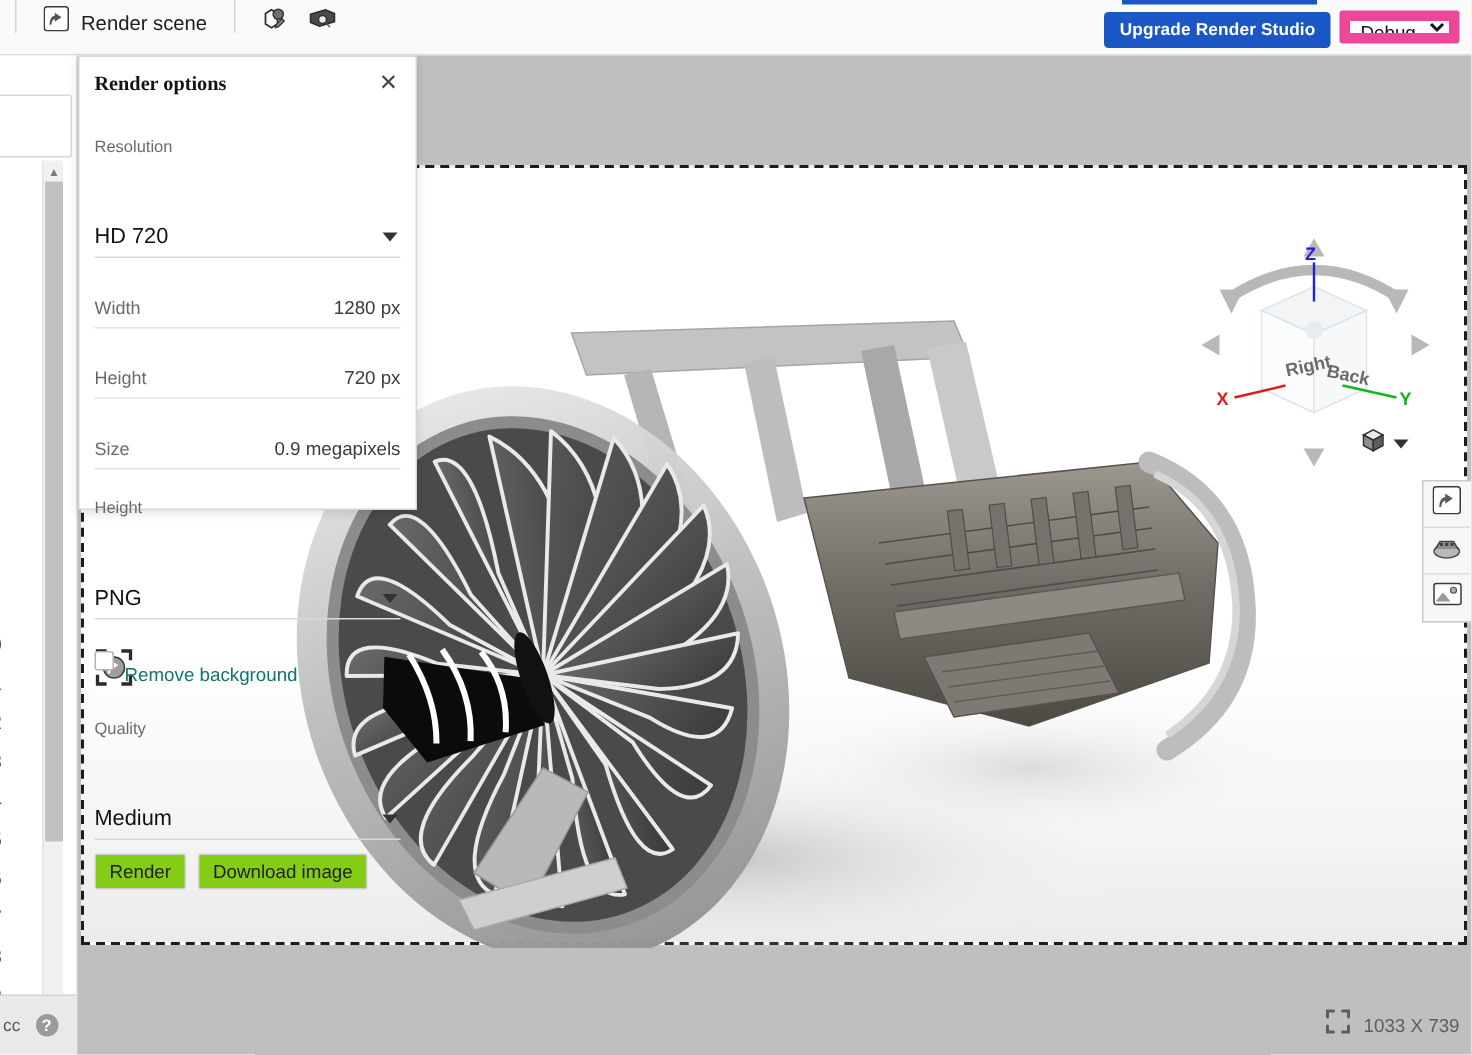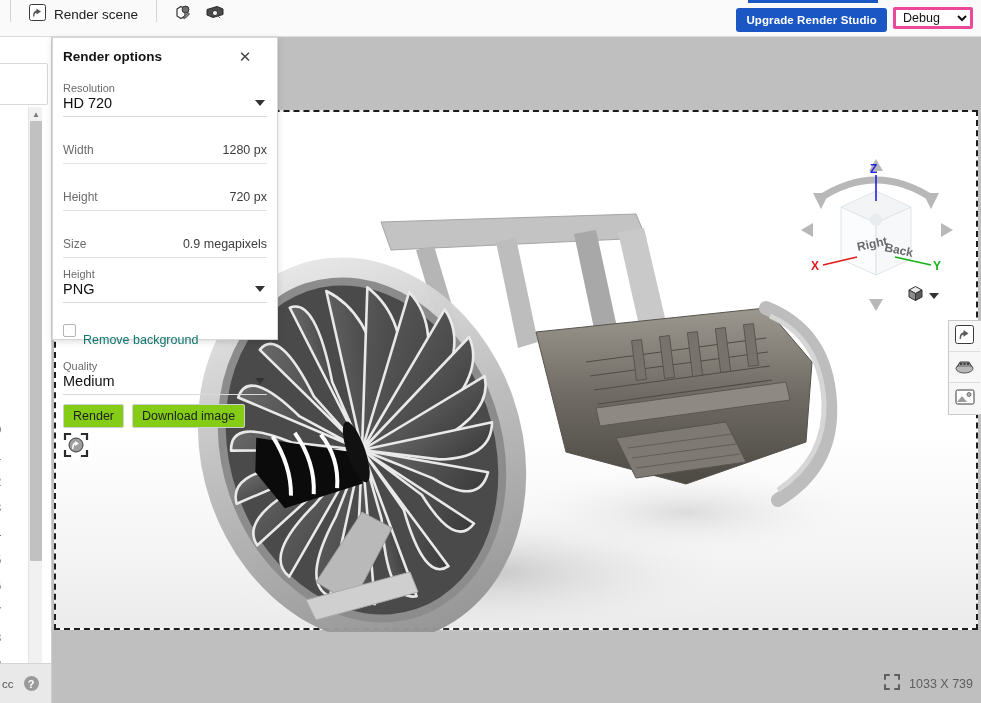--- a/index.html
+++ b/index.html
@@ -38,21 +38,21 @@
     position: absolute; right: 94px; top: 8px;
     background: #1a56c4; color: #fff;
     font-size: 11.5px; font-weight: bold;
     padding: 6px 10px; border-radius: 3px; border: none;
     cursor: pointer; letter-spacing: .1px;
   }
   .debug-select {
     position: absolute; right: 8px; top: 7px;
     width: 80px; height: 22px;
     font-size: 12.5px; font-family: "Liberation Sans", sans-serif;
-    border: 3px solid #ec4899; border-radius: 2px;
+    border: 7px solid #ec4899; border-radius: 2px;
     background: #fff; color: #111; padding-left: 3px;
   }
 
   
   .left-strip {
     position: absolute; left: 0; top: 37px; width: 52px; height: 666px;
     background: #ffffff; border-right: 1px solid #d0d0d0;
     overflow: hidden;
   }
   .left-box {
@@ -159,34 +159,36 @@
     position: absolute; left: 52px; top: 37px;
     width: 226px; height: 303px;
     background: #ffffff;
     border: 1px solid #d6d6d6;
     box-shadow: 0 2px 7px rgba(0,0,0,.13);
     font-size: 12.5px; color: #1f1f1f;
     z-index: 50;
   }
   .ro-header {
     display: flex; align-items: center; justify-content: space-between;
-    padding: 9px 23px 7px 10px;
+    padding: 9px 9px 7px 10px;
+    font-family: Liberation Serif, serif;
   }
   .ro-title { font-size: 13.5px; font-weight: bold; color: #141414; }
   .ro-close {
     width: 18px; height: 18px; cursor: pointer;
     display: flex; align-items: center; justify-content: center;
     color: #444; font-size: 15px; line-height: 1;
   }
   .ro-body { padding: 0 10px; }
-  .ro-field-label { font-size: 11px; color: #6b6b6b; margin-top: 10px; }
+  .ro-field-label { font-size: 11px; color: #6b6b6b; margin-top: 20px; }
   .ro-select-row {
     display: flex; align-items: center; justify-content: space-between;
     border-bottom: 1px solid #d9d9d9; padding: 1px 0 5px 0;
     cursor: pointer;
+    margin-top: 45px;
   }
   .ro-select-value { font-size: 14.5px; color: #101010; }
   .ro-caret {
     width: 0; height: 0; border-left: 5px solid transparent;
     border-right: 5px solid transparent; border-top: 6px solid #333;
     margin-right: 2px;
   }
   .ro-kv-row {
     display: flex; align-items: baseline; justify-content: space-between;
     border-bottom: 1px solid #e2e2e2; padding: 7px 0 6px 0; margin-top: 19px;

